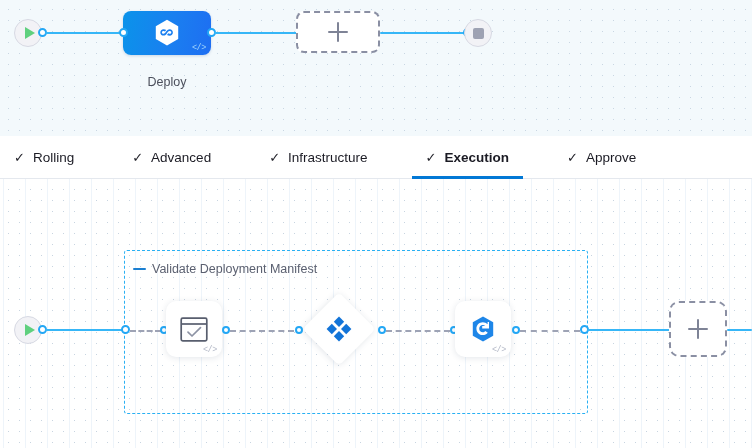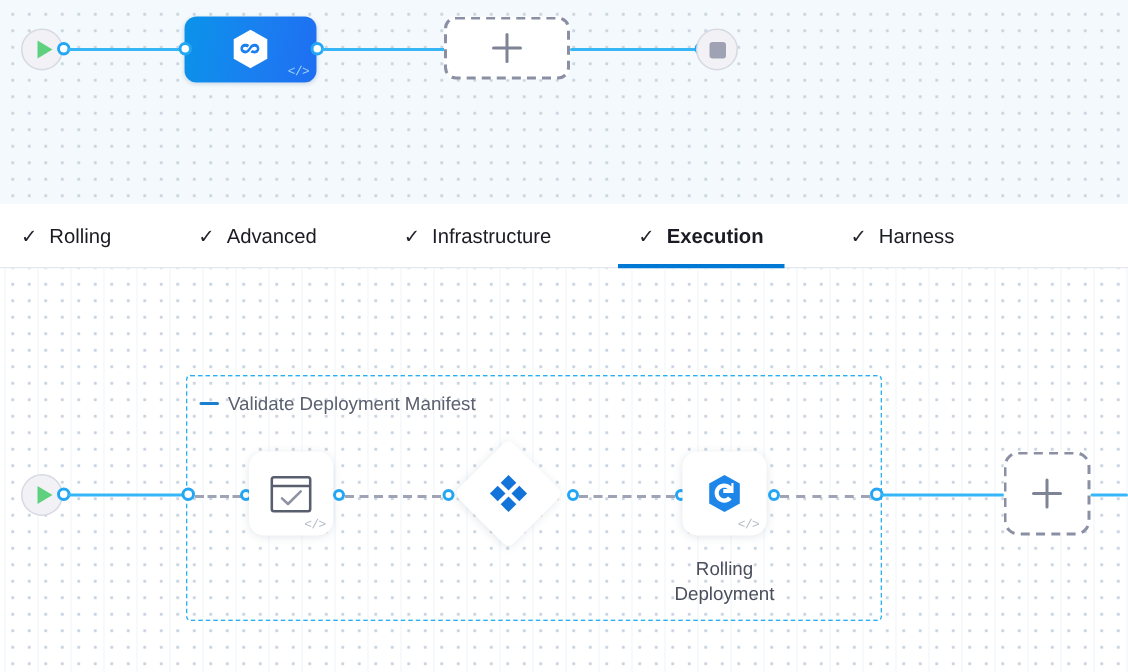--- a/index.html
+++ b/index.html
@@ -159,20 +159,21 @@
 
     <div class="stage-node" style="left:123px;top:11px;">
       <svg class="hexlogo" viewBox="0 0 26 28">
         <path d="M13 0.8 L24.2 7.2 L24.2 20.1 L13 26.5 L1.8 20.1 L1.8 7.2 Z" fill="#ffffff"></path>
         <path d="M9.6 10.2 C7.6 10.2 6.3 11.6 6.3 13.4 C6.3 15.2 7.6 16.6 9.5 16.6 C11.2 16.6 12.1 15.5 13 14.2 C13.9 12.9 14.6 12.1 15.6 12.1 C16.6 12.1 17.3 12.7 17.3 13.4 C17.3 14.2 16.6 14.8 15.6 14.8 C15.0 14.8 14.6 14.6 14.2 14.3 L13.0 15.9 C13.7 16.4 14.6 16.7 15.6 16.7 C17.6 16.7 18.9 15.3 18.9 13.4 C18.9 11.6 17.6 10.2 15.7 10.2 C14.0 10.2 13.0 11.3 12.1 12.6 C11.2 13.9 10.6 14.7 9.6 14.7 C8.6 14.7 7.9 14.1 7.9 13.4 C7.9 12.7 8.6 12.1 9.6 12.1 C10.1 12.1 10.6 12.3 11.0 12.6 L12.2 11.0 C11.5 10.5 10.6 10.2 9.6 10.2 Z" fill="#1a7ff0"></path>
       </svg>
       <span class="codetag">&lt;/&gt;</span>
     </div>
     <div class="dot" style="left:119px;top:28px;"></div>
     <div class="dot" style="left:207px;top:28px;"></div>
+    <div class="label" style="left:113px;top:74px;width:108px;">Deploy</div>
 
     <div class="line" style="left:214px;top:31.5px;width:84px;"></div>
 
     <div class="add-stage" style="left:296px;top:11px;">
       <div class="plus"></div>
     </div>
 
     <div class="line" style="left:380px;top:31.5px;width:88px;"></div>
     <div class="dot" style="left:463px;top:28px;"></div>
 
@@ -204,21 +205,21 @@
 
     <div class="tab active">
       <span class="chk">✓</span>
       <span>Execution</span>
       <span class="tab-underline"></span>
     </div>
     <div class="tab-spacer"></div>
 
     <div class="tab">
       <span class="chk">✓</span>
-      <span>Harness</span>
+      <span>Approve</span>
     </div>
   </div>
 
   <div class="exec-canvas">
 
     <div class="term" style="left:14px;top:137px;">
       <div class="play-tri"></div>
     </div>
     <div class="dot" style="left:38px;top:146px;"></div>
     <div class="line" style="left:45px;top:149.5px;width:80px;"></div>
@@ -258,21 +259,20 @@
     <div class="dline" style="left:386px;top:150.5px;width:64px;"></div>
     <div class="dot sm" style="left:450px;top:146.5px;"></div>
 
     <div class="step-card" style="left:455px;top:122px;">
       <svg class="rolling-icon" viewBox="0 0 28 28">
         <path d="M14 1.6 L24.2 7.3 L24.2 20.7 L14 26.4 L3.8 20.7 L3.8 7.3 Z" fill="#1e86e8"></path>
         <path d="M18.6 9.3 C17.4 8.0 15.6 7.3 13.8 7.3 C10.2 7.3 7.4 10.1 7.4 13.7 C7.4 17.3 10.2 20.1 13.8 20.1 C15.8 20.1 17.6 19.2 18.8 17.8 L16.3 16.0 C15.7 16.8 14.8 17.3 13.8 17.3 C11.8 17.3 10.2 15.7 10.2 13.7 C10.2 11.7 11.8 10.1 13.8 10.1 C14.7 10.1 15.5 10.4 16.1 11.0 L13.2 11.0 L13.2 13.6 L20.0 13.6 L20.0 7.0 L18.6 7.0 Z" fill="#ffffff"></path>
       </svg>
       <span class="codetag dark">&lt;/&gt;</span>
     </div>
-    <div class="label" style="left:443px;top:192px;width:80px;">Rolling Deployment</div>
     <div class="dot sm" style="left:512px;top:146.5px;"></div>
     <div class="dline" style="left:520px;top:150.5px;width:60px;"></div>
     <div class="dot" style="left:580px;top:146px;"></div>
 
     <div class="line" style="left:587px;top:149.5px;width:83px;"></div>
 
     <div class="add-step" style="left:669px;top:122px;">
       <div class="plus"></div>
     </div>
 

